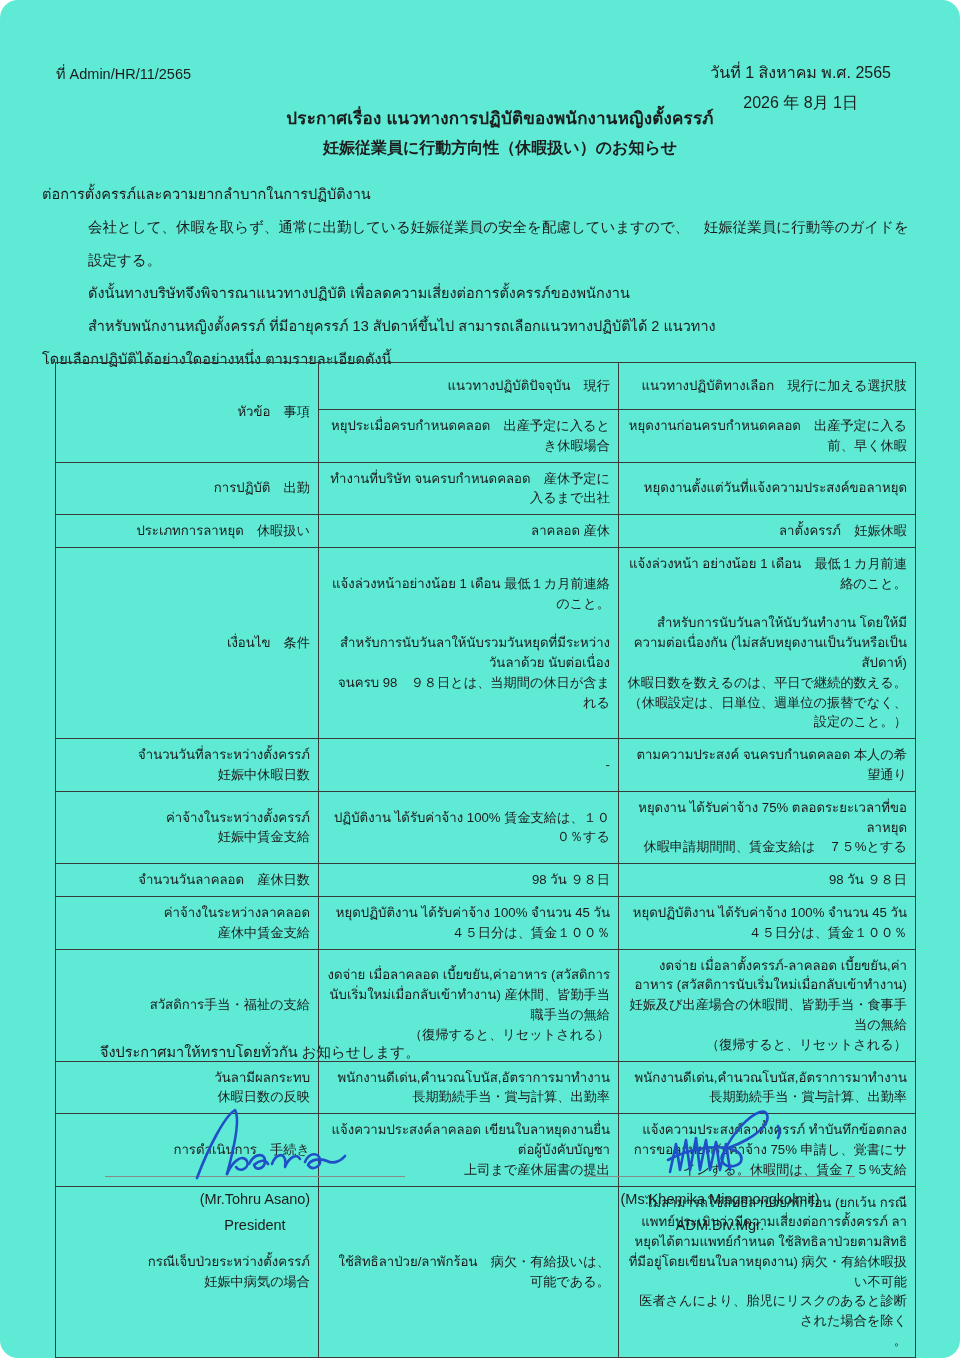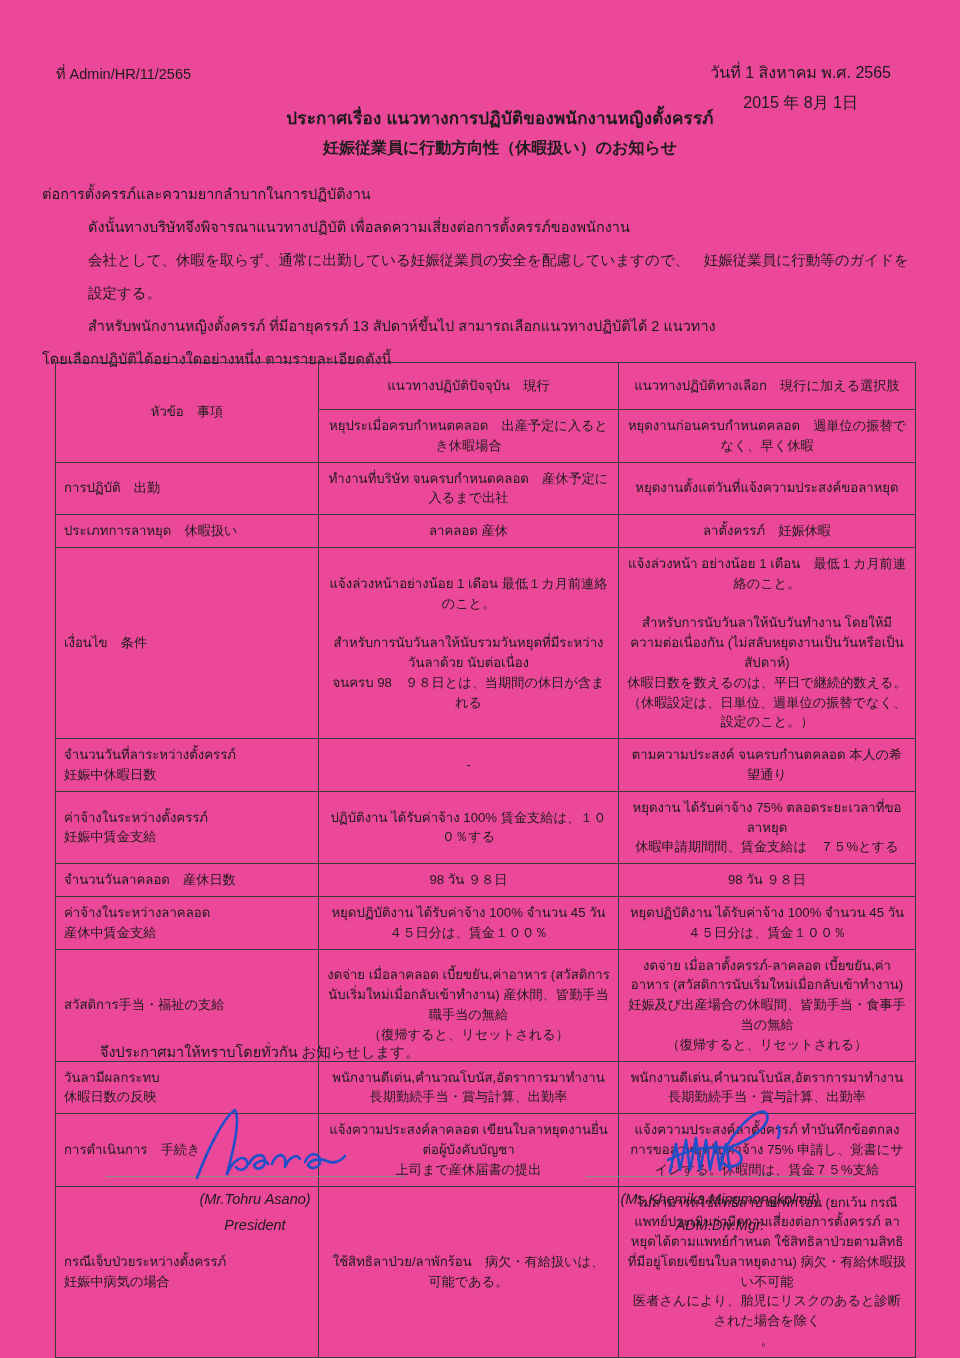--- a/index.html
+++ b/index.html
@@ -4,21 +4,21 @@
 <style>
   html,body{margin:0;padding:0;}
   body{
     width:960px;height:1358px;
     background:#ffffff;
     color:#1c1c1c;
     font-family:"Liberation Sans","DejaVu Sans",sans-serif;
     position:relative;
     -webkit-font-smoothing:antialiased;
   }
-  .page{position:absolute;inset:0;background:#ec4899;}
+  .page{position:absolute;inset:0;background:#5eead4;border-radius:18px;}
   
   .ref-no{position:absolute;left:56px;top:62px;font-size:14.5px;}
   .date-block{position:absolute;right:69px;top:58px;text-align:center;font-size:16px;line-height:1.9;}
   .title-block{position:absolute;left:0;right:0;top:104px;text-align:center;padding-left:40px;}
   .title-th{font-size:17px;font-weight:bold;letter-spacing:.2px;}
   .title-jp{font-size:16px;font-weight:bold;margin-top:7px;text-align:center;}
   
   .paragraphs{position:absolute;left:42px;top:178px;width:880px;font-size:14.5px;}
   .pline{line-height:33px;white-space:pre-line;}
   .ind-lg{margin-left:64px;}
@@ -34,80 +34,81 @@
   table.doc col.c2{width:300px;}
   table.doc col.c3{width:297px;}
   table.doc th,table.doc td{
     border:1.4px solid #3a3a3a;
     padding:6px 8px;
     vertical-align:middle;
     font-weight:normal;
     line-height:1.5;
     white-space:pre-line;
     word-wrap:break-word;
+    text-align:right;
   }
   td.lbl{text-align:left;padding-left:9px;}
   td.ctr,th.ctr{text-align:center;}
   tr.r-cond td{height:128px;}
   tr.r-sick td{height:96px;}
   th.h1{height:34px;}
   th.h2{height:36px;}
   
   .closing{position:absolute;left:100px;top:1040px;font-size:14.5px;}
   
-  .sig-area{position:absolute;left:0;right:0;top:1098px;display:flex;justify-content:space-between;padding:0 90px;font-style:italic;}
+  .sig-area{position:absolute;left:0;right:0;top:1098px;display:flex;justify-content:space-between;padding:0 90px;}
   .sig-col{width:330px;text-align:center;}
   .sig-col.right{width:300px;}
   .sig-draw{height:78px;position:relative;}
   .sig-draw svg{position:absolute;left:50%;transform:translateX(-50%);bottom:-6px;}
   .sig-line{border-top:1.6px solid #8a8a8a;margin:0 15px;}
   .sig-name{font-size:14.5px;margin-top:14px;}
   .sig-title{font-size:14.5px;margin-top:10px;}
   .ink{stroke:#2050c8;fill:none;stroke-width:2.6;stroke-linecap:round;stroke-linejoin:round;}
 </style>
 </head>
 <body>
 
 <div class="page">
 
   <div class="ref-no">ที่  Admin/HR/11/2565</div>
 
   <div class="date-block">
     <div>วันที่ 1  สิงหาคม   พ.ศ. 2565</div>
-    <div>2015  年  8月  1日</div>
+    <div>2026  年  8月  1日</div>
   </div>
 
   <div class="title-block">
     <div class="title-th">ประกาศเรื่อง แนวทางการปฏิบัติของพนักงานหญิงตั้งครรภ์</div>
     <div class="title-jp">妊娠従業員に行動方向性（休暇扱い）のお知らせ</div>
   </div>
 
   <div class="paragraphs">
     <div class="pline ind-0">ต่อการตั้งครรภ์และความยากลำบากในการปฏิบัติงาน</div>
+    <div class="pline ind-md">会社として、休暇を取らず、通常に出勤している妊娠従業員の安全を配慮していますので、　妊娠従業員に行動等のガイドを設定する。</div>
     <div class="pline ind-md">ดังนั้นทางบริษัทจึงพิจารณาแนวทางปฏิบัติ เพื่อลดความเสี่ยงต่อการตั้งครรภ์ของพนักงาน</div>
-    <div class="pline ind-md">会社として、休暇を取らず、通常に出勤している妊娠従業員の安全を配慮していますので、　妊娠従業員に行動等のガイドを設定する。</div>
     <div class="pline ind-md">สำหรับพนักงานหญิงตั้งครรภ์ ที่มีอายุครรภ์ 13 สัปดาห์ขึ้นไป สามารถเลือกแนวทางปฏิบัติได้ 2 แนวทาง</div>
     <div class="pline ind-0">โดยเลือกปฏิบัติได้อย่างใดอย่างหนึ่ง ตามรายละเอียดดังนี้</div>
   </div>
 
   <table class="doc">
     <colgroup>
         <col class="c1">
         <col class="c2">
         <col class="c3">
       </colgroup>
     <tbody>
       <tr>
         <th class="ctr" rowspan="2">หัวข้อ　事項</th>
         <th class="ctr h1">แนวทางปฏิบัติปัจจุบัน　現行</th>
         <th class="ctr h1">แนวทางปฏิบัติทางเลือก　現行に加える選択肢</th>
       </tr>
       <tr>
         <th class="ctr h2">หยุประเมื่อครบกำหนดคลอด　出産予定に入るとき休暇場合</th>
-        <th class="ctr h2">หยุดงานก่อนครบกำหนดคลอด　週単位の振替でなく、早く休暇</th>
+        <th class="ctr h2">หยุดงานก่อนครบกำหนดคลอด　出産予定に入る前、早く休暇</th>
       </tr>
       <tr>
         <td class="lbl">การปฏิบัติ　出勤</td>
         <td class="ctr">ทำงานที่บริษัท จนครบกำหนดคลอด　産休予定に入るまで出社</td>
         <td class="ctr">หยุดงานตั้งแต่วันที่แจ้งความประสงค์ขอลาหยุด</td>
       </tr>
       <tr>
         <td class="lbl">ประเภทการลาหยุด　休暇扱い</td>
         <td class="ctr">ลาคลอด 産休</td>
         <td class="ctr">ลาตั้งครรภ์　妊娠休暇</td>

